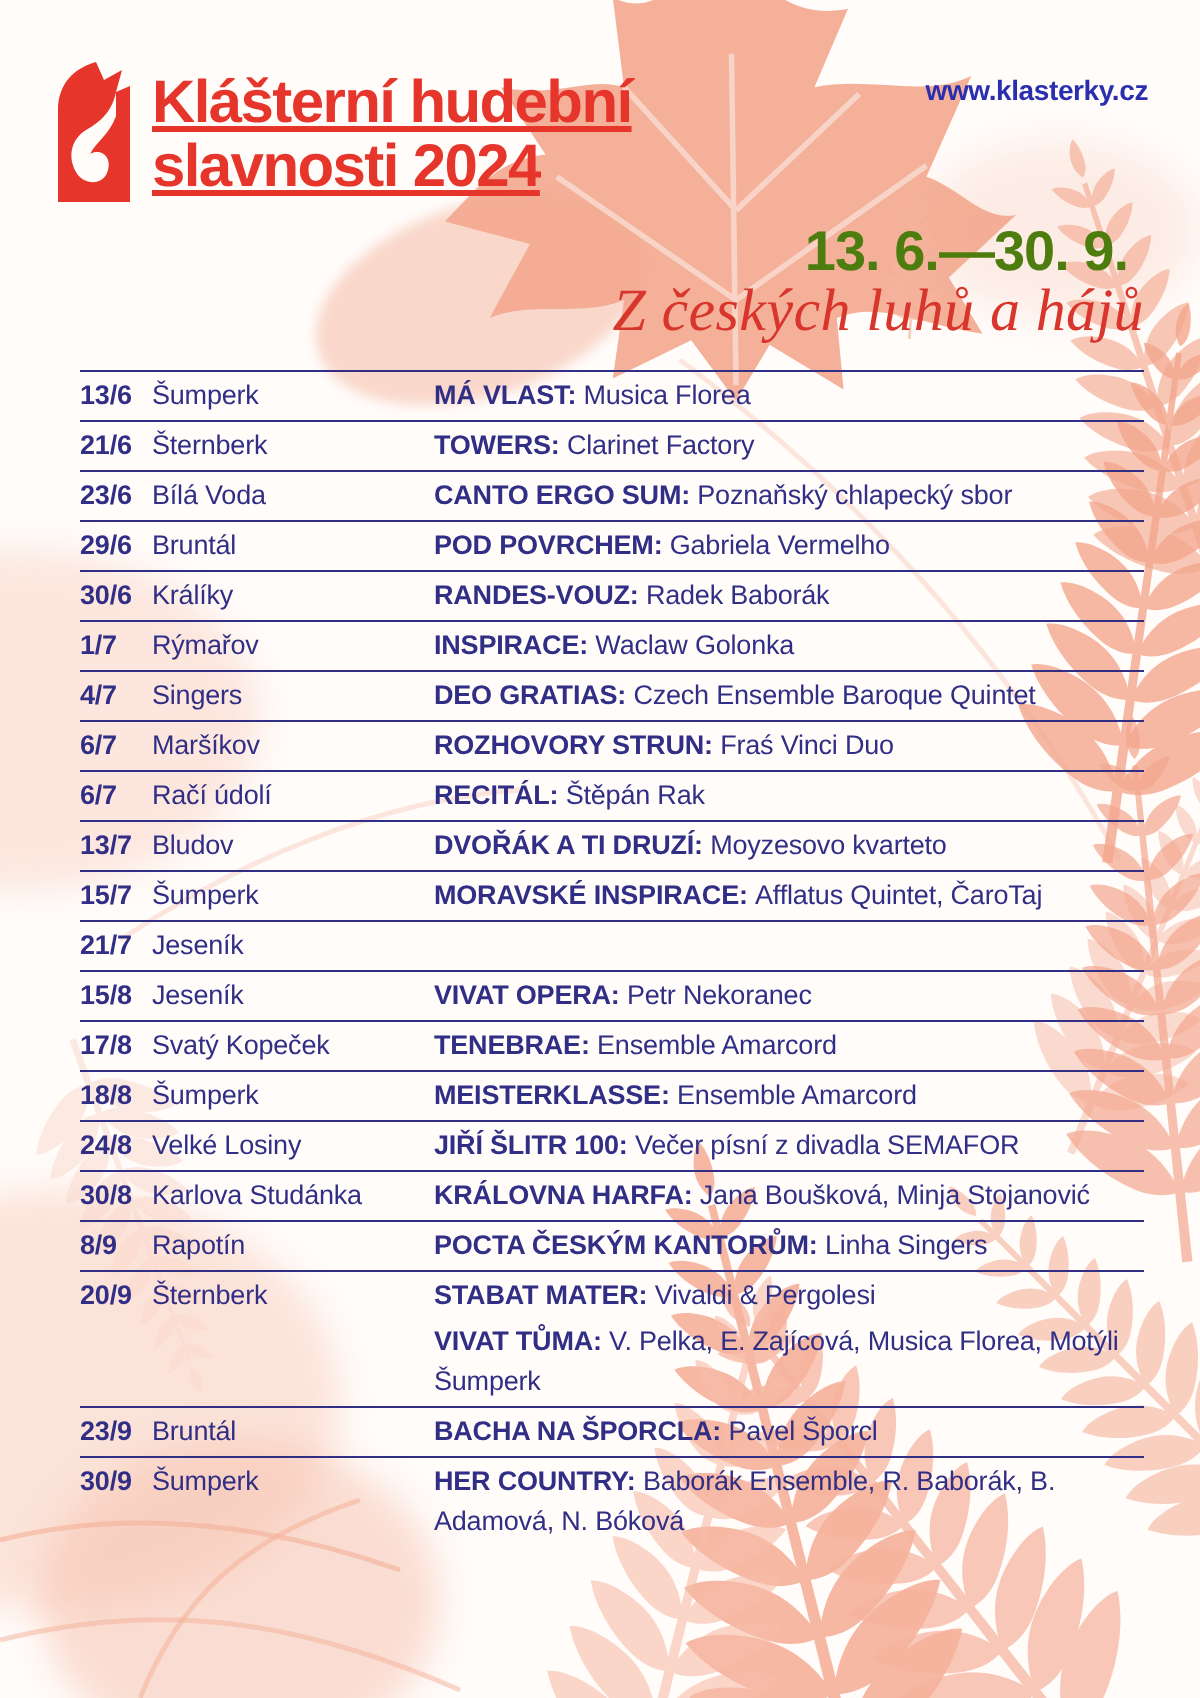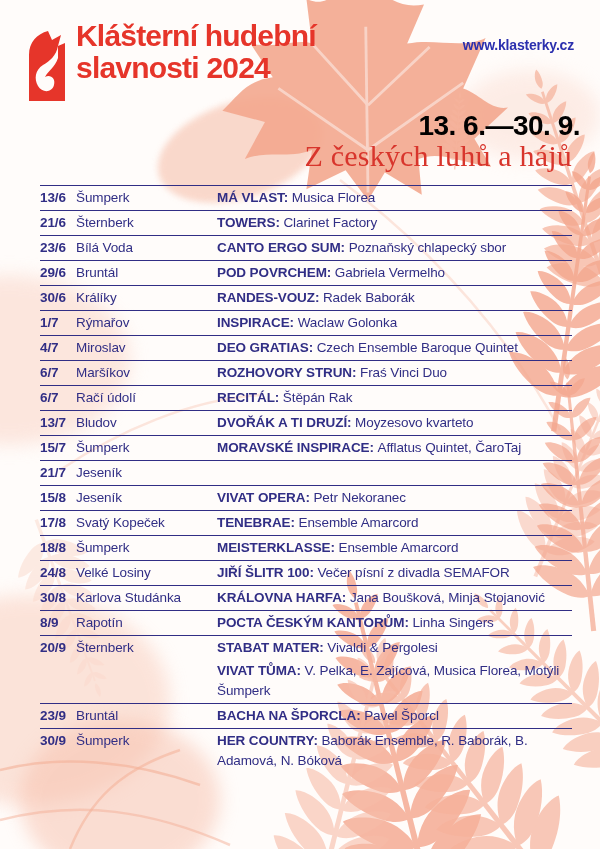--- a/index.html
+++ b/index.html
@@ -7,36 +7,38 @@
     position:relative; width:600px; height:849px; margin:0 auto;
     background:#fffcfa; overflow:hidden;
     font-family:"Liberation Sans","DejaVu Sans",sans-serif;
   }
   .bg{position:absolute;left:0;top:0;width:600px;height:849px;z-index:0;}
   .content{position:relative;z-index:1;}
 
   
   .logo{position:absolute;left:28px;top:30px;width:38px;height:71px;}
   .title{
-    position:absolute;left:76px;top:20px;
+    position:absolute;left:76px;top:36px;
     color:#e6352a;font-weight:700;font-size:30px;line-height:32px;
     letter-spacing:-0.8px;
+    text-decoration:underline;
   }
   .website{
     position:absolute;right:26px;top:37px;text-align:right;
     color:#2b2fae;font-weight:700;font-size:14px;letter-spacing:-0.2px;
   }
   .daterange{
-    position:absolute;right:20px;top:110px;
-    color:#000000;font-weight:700;font-size:28px;letter-spacing:-0.5px;
+    position:absolute;right:36px;top:110px;
+    color:#4d7c0f;font-weight:700;font-size:28px;letter-spacing:-0.5px;
   }
   .subtitle{
     position:absolute;right:28px;top:139px;text-align:right;
     color:#d8352c;font-size:30px;letter-spacing:0.2px;
     font-family:"Liberation Serif","DejaVu Serif",serif;
+    font-style:italic;
   }
 
   
   .schedule{position:absolute;left:28px;top:185px;width:544px;color:#312e85;}
   .row{
     display:grid;grid-template-columns:36px 141px 1fr;
     border-top:1.4px solid #312e85;
     padding:2px 0 2px 0;align-items:start;margin-left:12px;
   }
   .cell{font-size:13.5px;line-height:20px;letter-spacing:-0.1px;}
@@ -183,21 +185,21 @@
       <div class="row">
         <div class="cell date">1/7</div>
         <div class="cell place">Rýmařov</div>
         <div class="cell programs">
             <div class="program-line"><span class="ptitle">INSPIRACE: </span><span class="pperf">Waclaw Golonka</span></div>
           </div>
       </div>
 
       <div class="row">
         <div class="cell date">4/7</div>
-        <div class="cell place">Miroslav</div>
+        <div class="cell place">Singers</div>
         <div class="cell programs">
             <div class="program-line"><span class="ptitle">DEO GRATIAS: </span><span class="pperf">Czech Ensemble Baroque Quintet</span></div>
           </div>
       </div>
 
       <div class="row">
         <div class="cell date">6/7</div>
         <div class="cell place">Maršíkov</div>
         <div class="cell programs">
             <div class="program-line"><span class="ptitle">ROZHOVORY STRUN: </span><span class="pperf">Fraś Vinci Duo</span></div>

